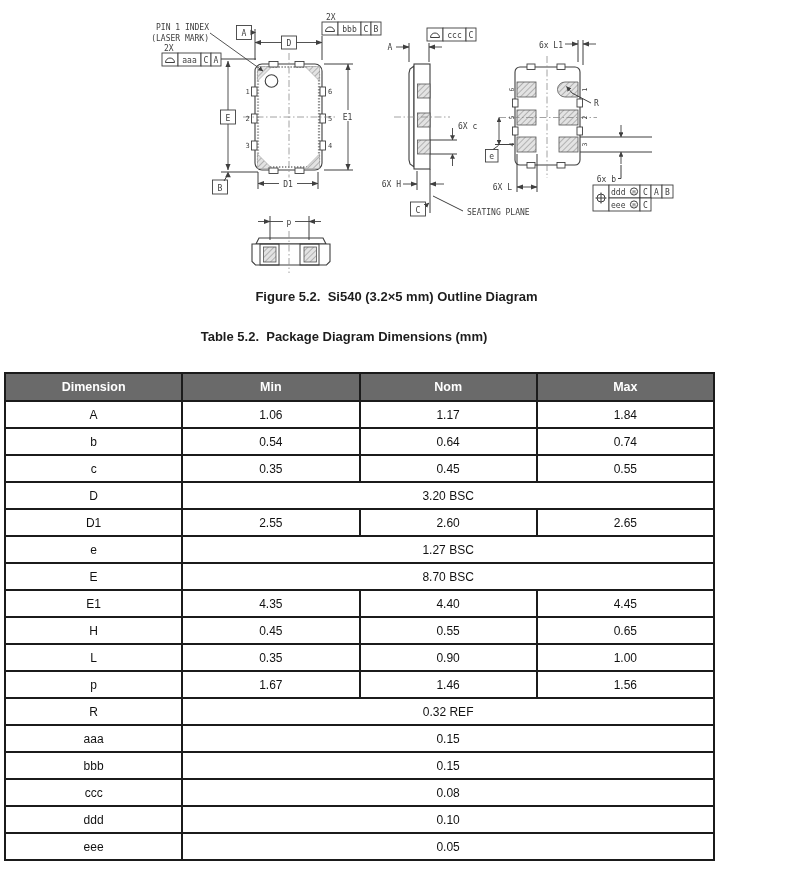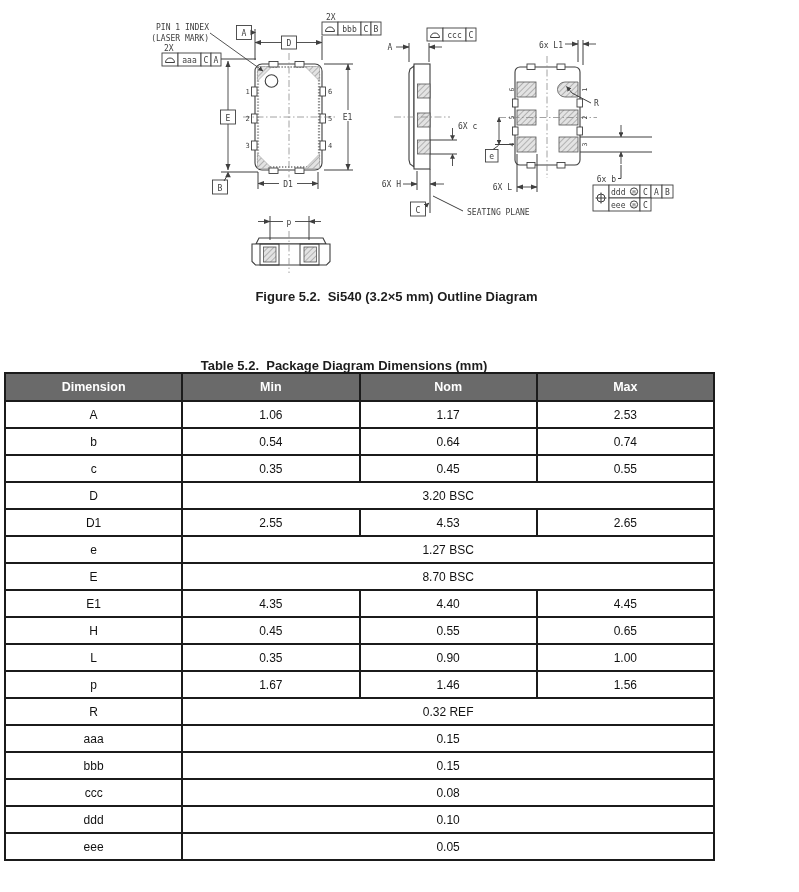--- a/index.html
+++ b/index.html
@@ -8,21 +8,21 @@
     font-family:"Liberation Sans",sans-serif;overflow:hidden;
   }
   
   .svgwrap{position:absolute;top:0;left:0;width:799px;height:285px;}
   .figcap{
     position:absolute;top:289px;left:0;width:793px;text-align:center;
     font:bold 13px "Liberation Sans",sans-serif;color:#1d1d1d;white-space:pre;
   }
   .tabcap{
     position:absolute;top:329px;left:0;width:688px;text-align:center;
-    font:bold 13px "Liberation Sans",sans-serif;color:#1d1d1d;white-space:pre;margin-top:29px;
+    font:bold 13px "Liberation Sans",sans-serif;color:#1d1d1d;white-space:pre;
   }
   
   table.dims{
     position:absolute;top:372px;left:4px;width:711px;
     border-collapse:collapse;table-layout:fixed;
   }
   table.dims th{
     background:#6a6a6a;color:#ffffff;font:bold 12.5px "Liberation Sans",sans-serif;
     border:2px solid #1b1b1b;height:26px;text-align:center;padding:0;
   }
@@ -325,42 +325,42 @@
       <th>Min</th>
       <th>Nom</th>
       <th>Max</th>
     </tr>
   </thead>
   <tbody>
     <tr>
       <td>A</td>
       <td>1.06</td>
       <td>1.17</td>
-      <td>2.53</td>
+      <td>1.84</td>
     </tr>
     <tr>
       <td>b</td>
       <td>0.54</td>
       <td>0.64</td>
       <td>0.74</td>
     </tr>
     <tr>
       <td>c</td>
       <td>0.35</td>
       <td>0.45</td>
       <td>0.55</td>
     </tr>
     <tr>
       <td>D</td>
       <td colspan="3">3.20 BSC</td>
     </tr>
     <tr>
       <td>D1</td>
       <td>2.55</td>
-      <td>4.53</td>
+      <td>2.60</td>
       <td>2.65</td>
     </tr>
     <tr>
       <td>e</td>
       <td colspan="3">1.27 BSC</td>
     </tr>
     <tr>
       <td>E</td>
       <td colspan="3">8.70 BSC</td>
     </tr>

